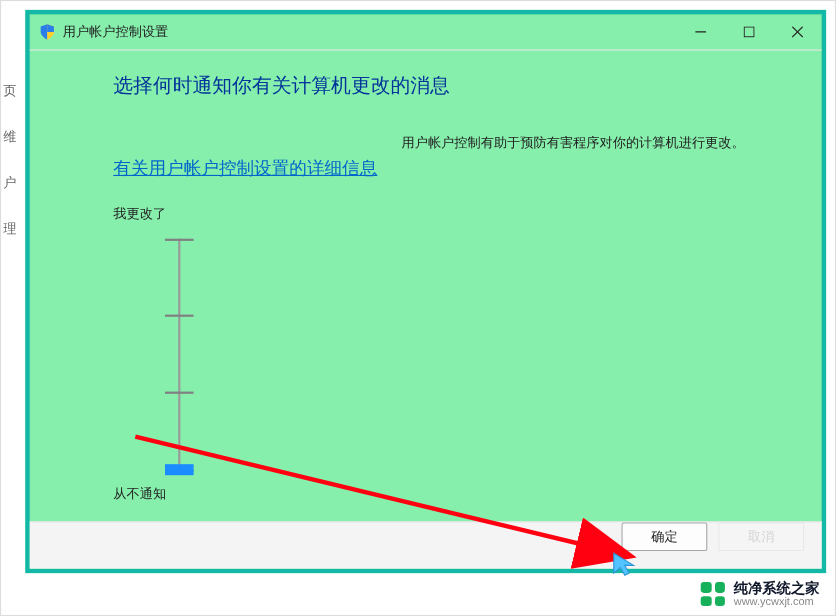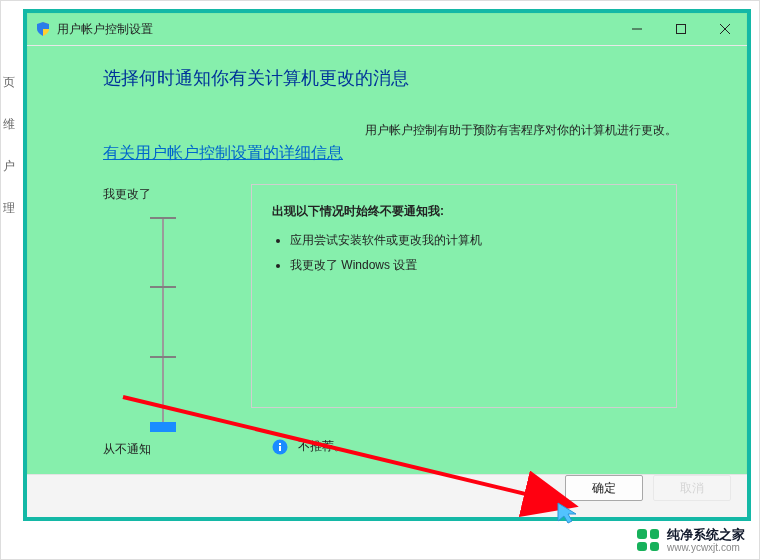--- a/index.html
+++ b/index.html
@@ -116,37 +116,20 @@
             <div class="track"></div>
             <div class="tick" style="top:0%"></div>
             <div class="tick" style="top:33%"></div>
             <div class="tick" style="top:66%"></div>
             <div class="tick" style="top:100%"></div>
             <div class="thumb" style="top:100%"></div>
           </div>
           <div class="slider-label bottom">从不通知</div>
         </div>
 
-        <div class="panel">
-          <div class="panel-title">出现以下情况时始终不要通知我:</div>
-          <ul>
-            <li>应用尝试安装软件或更改我的计算机</li>
-            <li>我更改了 Windows 设置</li>
-          </ul>
-          <div class="reco">
-            <span class="info-icon">
-              <svg viewBox="0 0 16 16" width="16" height="16">
-                  <circle cx="8" cy="8" r="7.5" fill="#1a8cff"></circle>
-                  <rect x="7" y="7" width="2" height="5" fill="#fff"></rect>
-                  <rect x="7" y="4" width="2" height="2" fill="#fff"></rect>
-                </svg>
-            </span>
-            <span>不推荐。</span>
-          </div>
-        </div>
       </div>
     </div>
 
     <div class="footer">
       <div class="btn">确定</div>
       <div class="btn" style="opacity:.15">取消</div>
     </div>
 
   </div>
 

